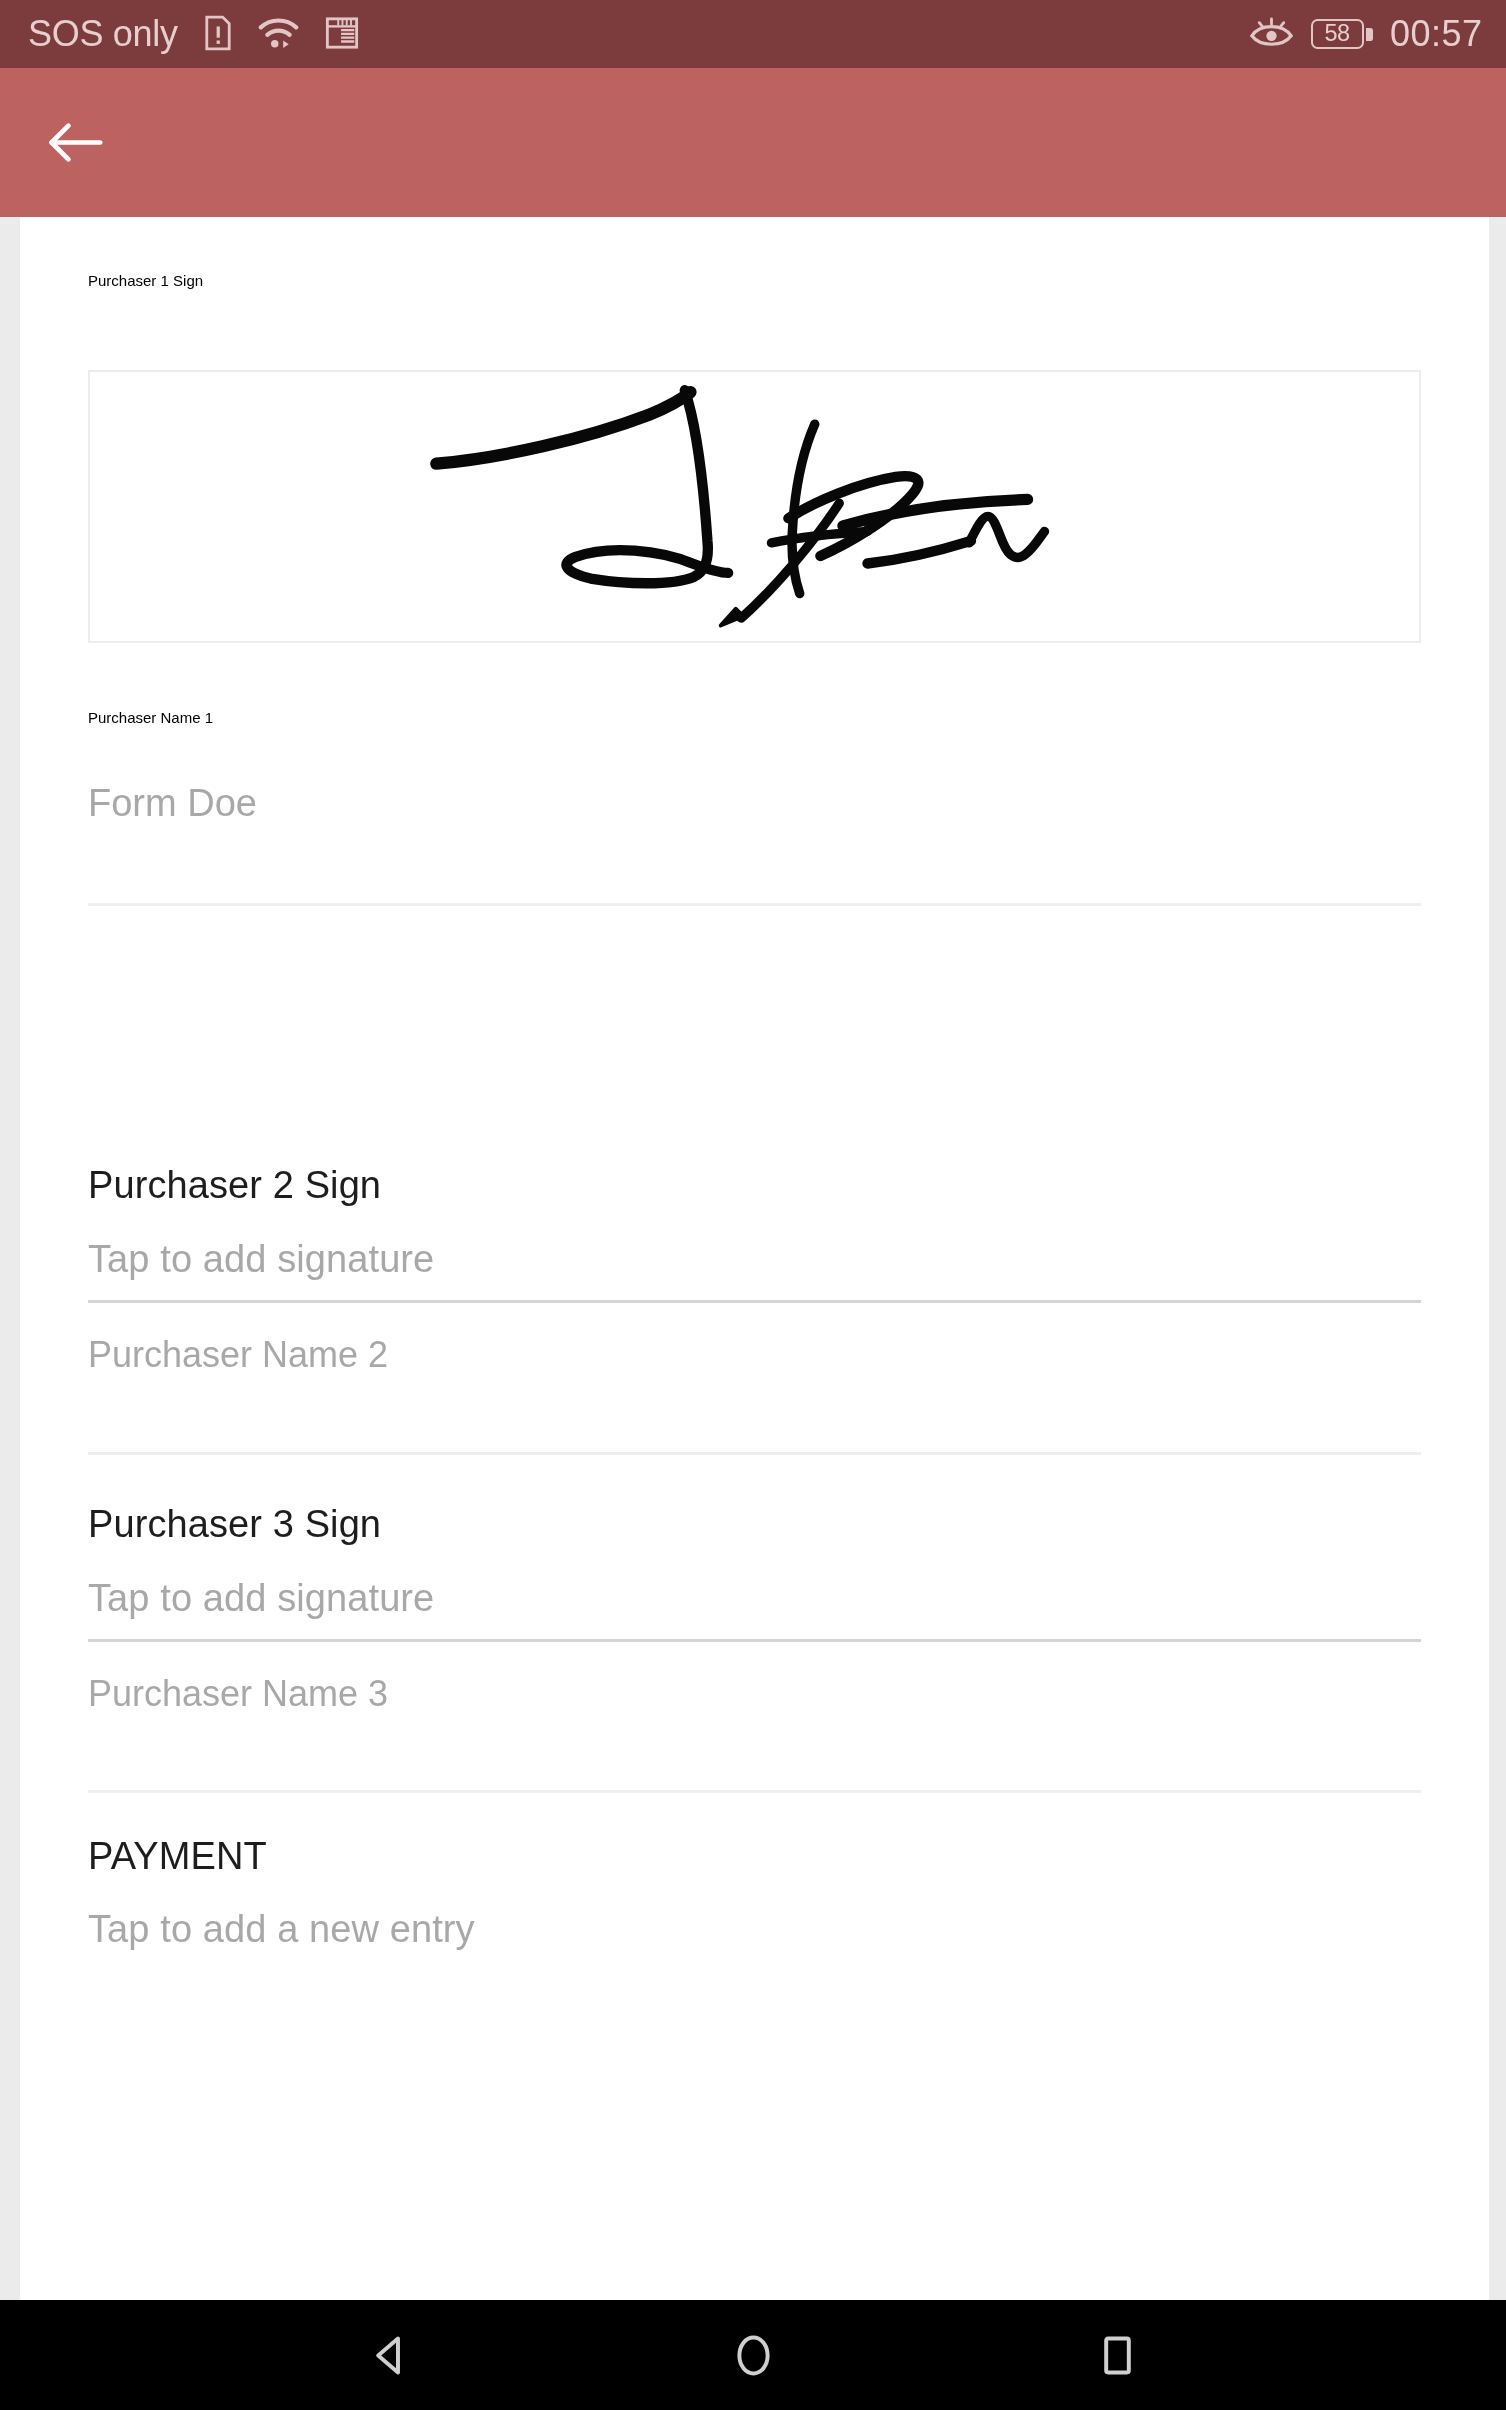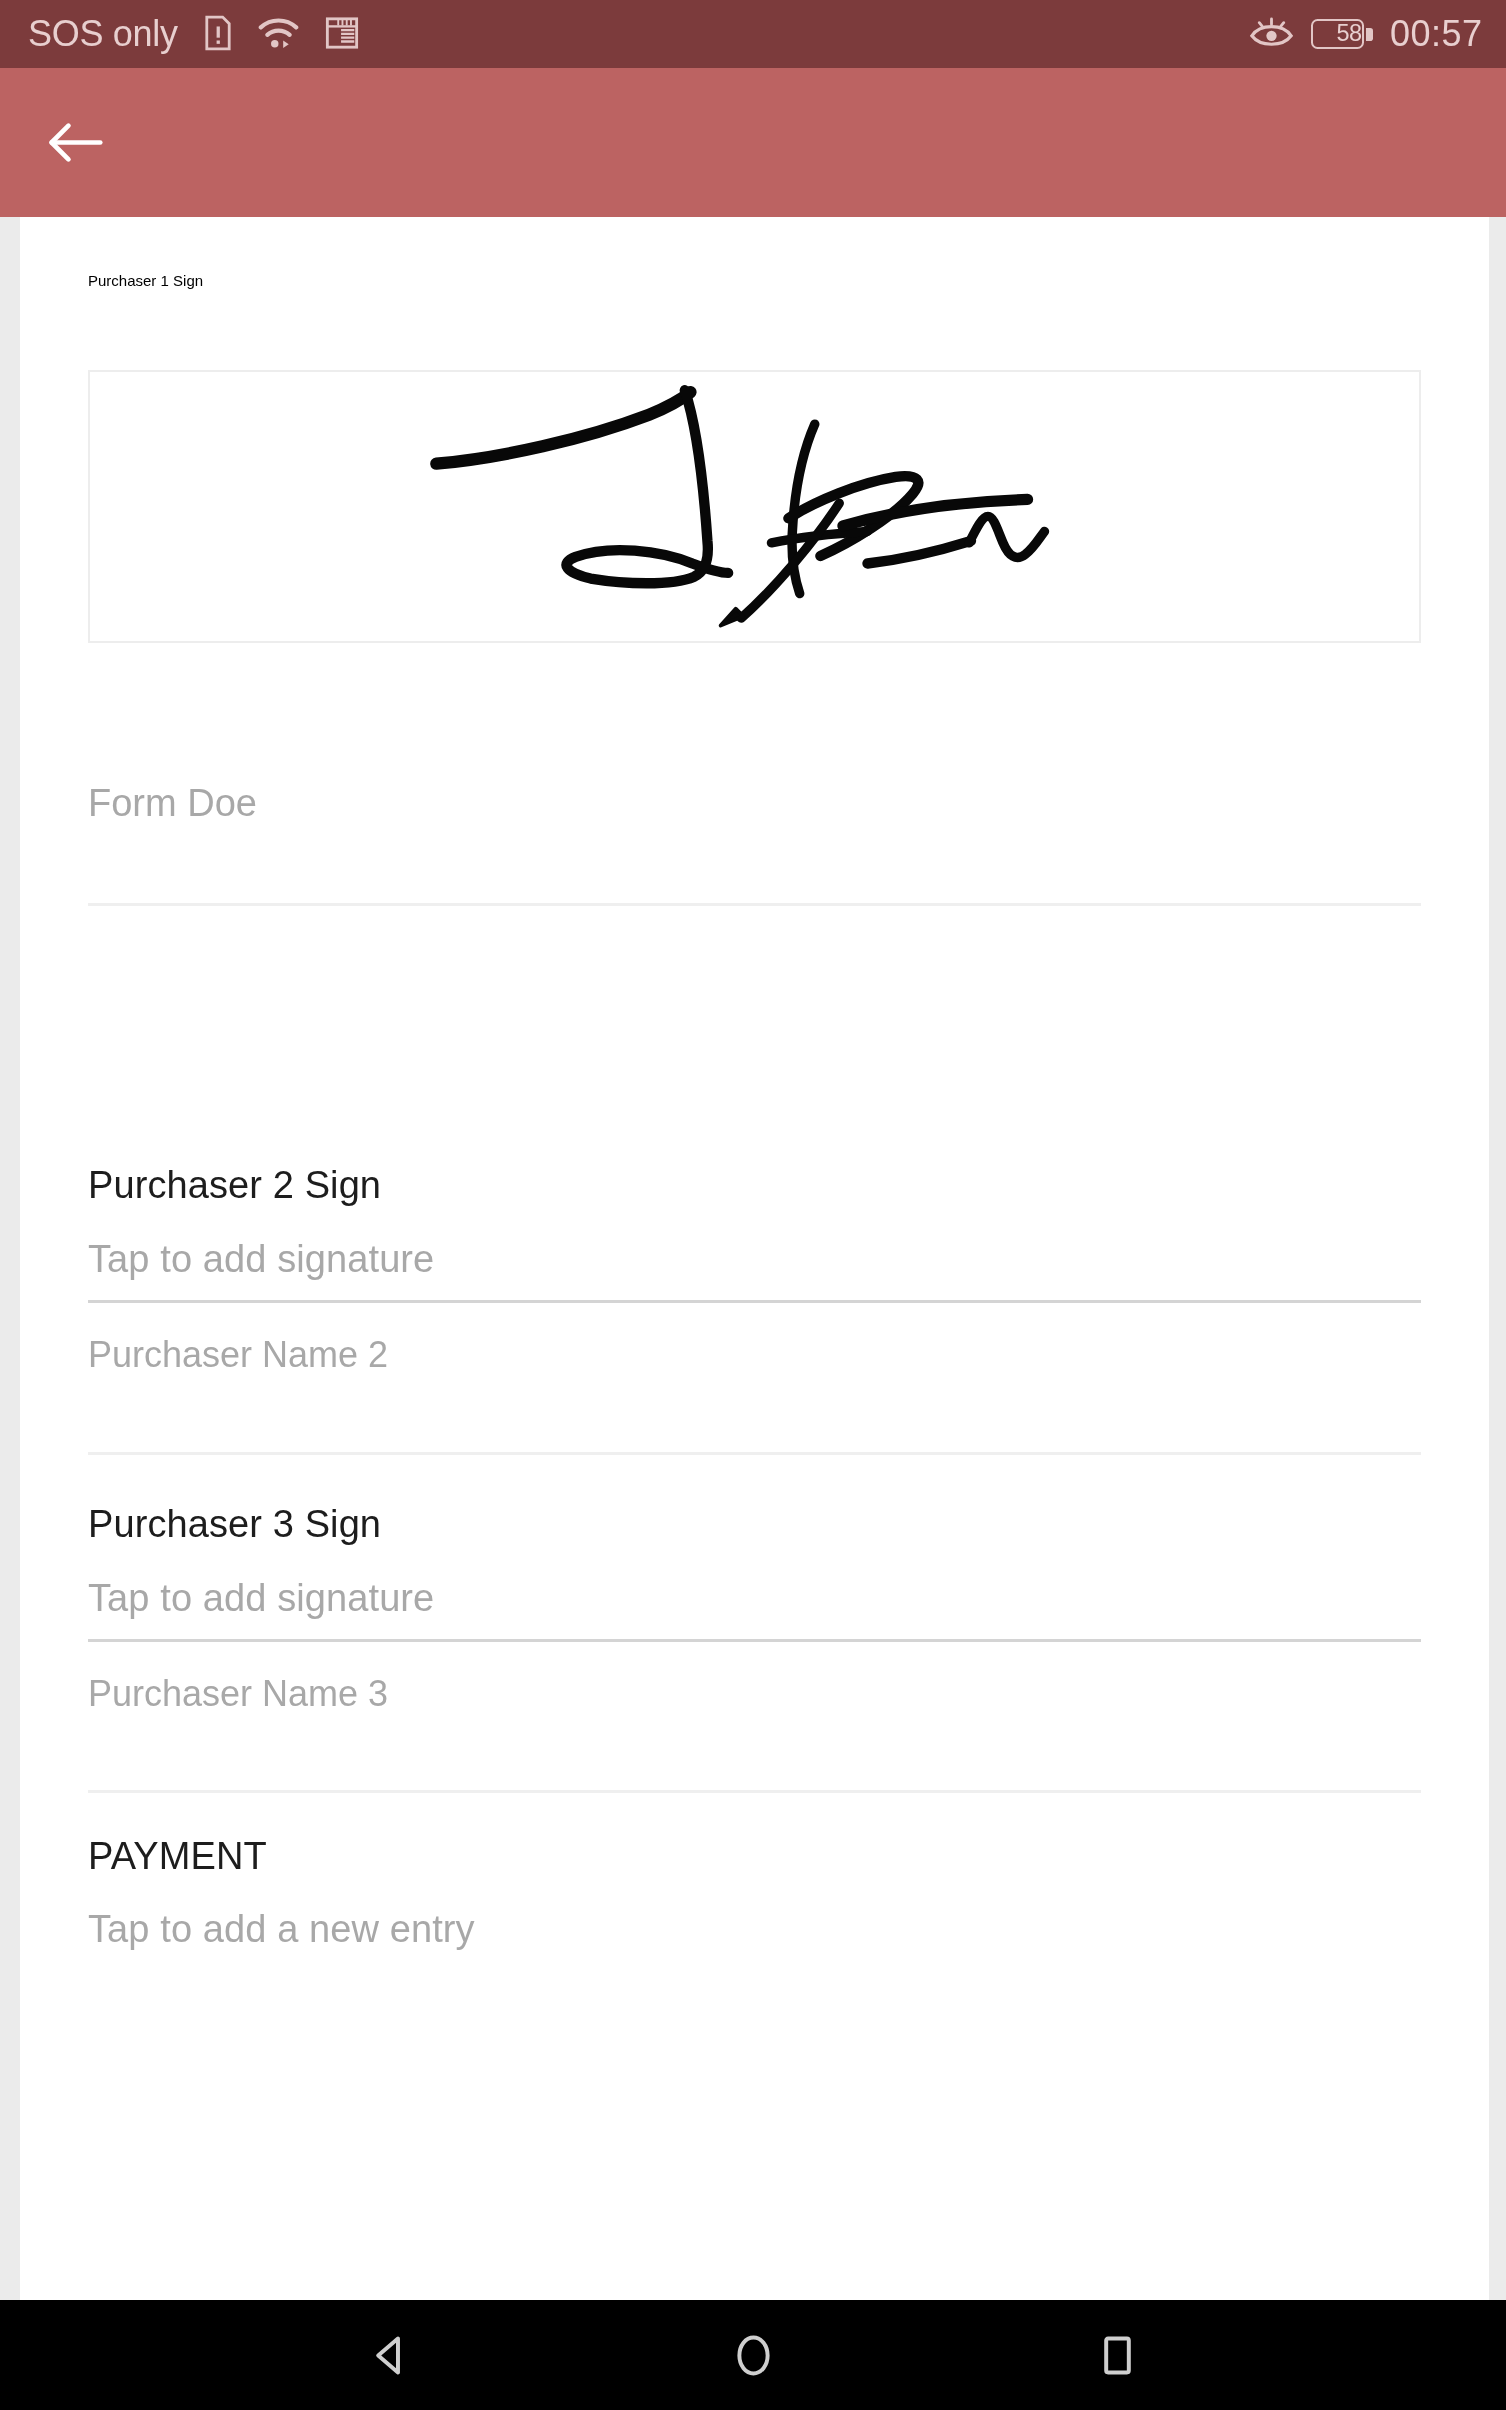--- a/index.html
+++ b/index.html
@@ -60,21 +60,21 @@
     display: flex;
     align-items: center;
   }
   .batt-body {
     width: 53px;
     height: 30px;
     border: 2.8px solid #e2c6c6;
     border-radius: 6.6px;
     display: flex;
     align-items: center;
-    justify-content: flex-end;
+    justify-content: center;
   }
   .batt-num {
     font-size: 23.5px;
     color: #e8cfcf;
     line-height: 1;
     letter-spacing: -0.5px;
   }
   .batt-tip {
     width: 6.6px;
     height: 13px;
@@ -284,20 +284,21 @@
           <path d="M440 136 C414 176 372 226 336 258" stroke-width="10"></path>
           <path d="M338 256 L314 266 L330 248 Z" fill="#080808" stroke-width="4"></path>
 
           <path d="M470 200 C506 196 548 186 580 176" stroke-width="11"></path>
           <path d="M578 178 C586 162 592 150 598 150 C604 150 608 164 614 178
                    C620 192 628 198 638 190 C646 184 652 174 658 166" stroke-width="10"></path>
         </g>
       </svg>
     </div>
 
+    <div class="inner" style="top:492px;">Purchaser Name 1</div>
     <div class="inner field-value" style="top:565px;">Form Doe</div>
     <div class="inner divider-light" style="top:686px;"></div>
 
     <div class="inner sec-title" style="top:947px;">Purchaser 2 Sign</div>
     <div class="inner placeholder" style="top:1021px;">Tap to add signature</div>
     <div class="inner divider-strong" style="top:1083px;"></div>
 
     <div class="inner field-label" style="top:1117px;">Purchaser Name 2</div>
     <div class="inner divider-light" style="top:1235px;"></div>
 

